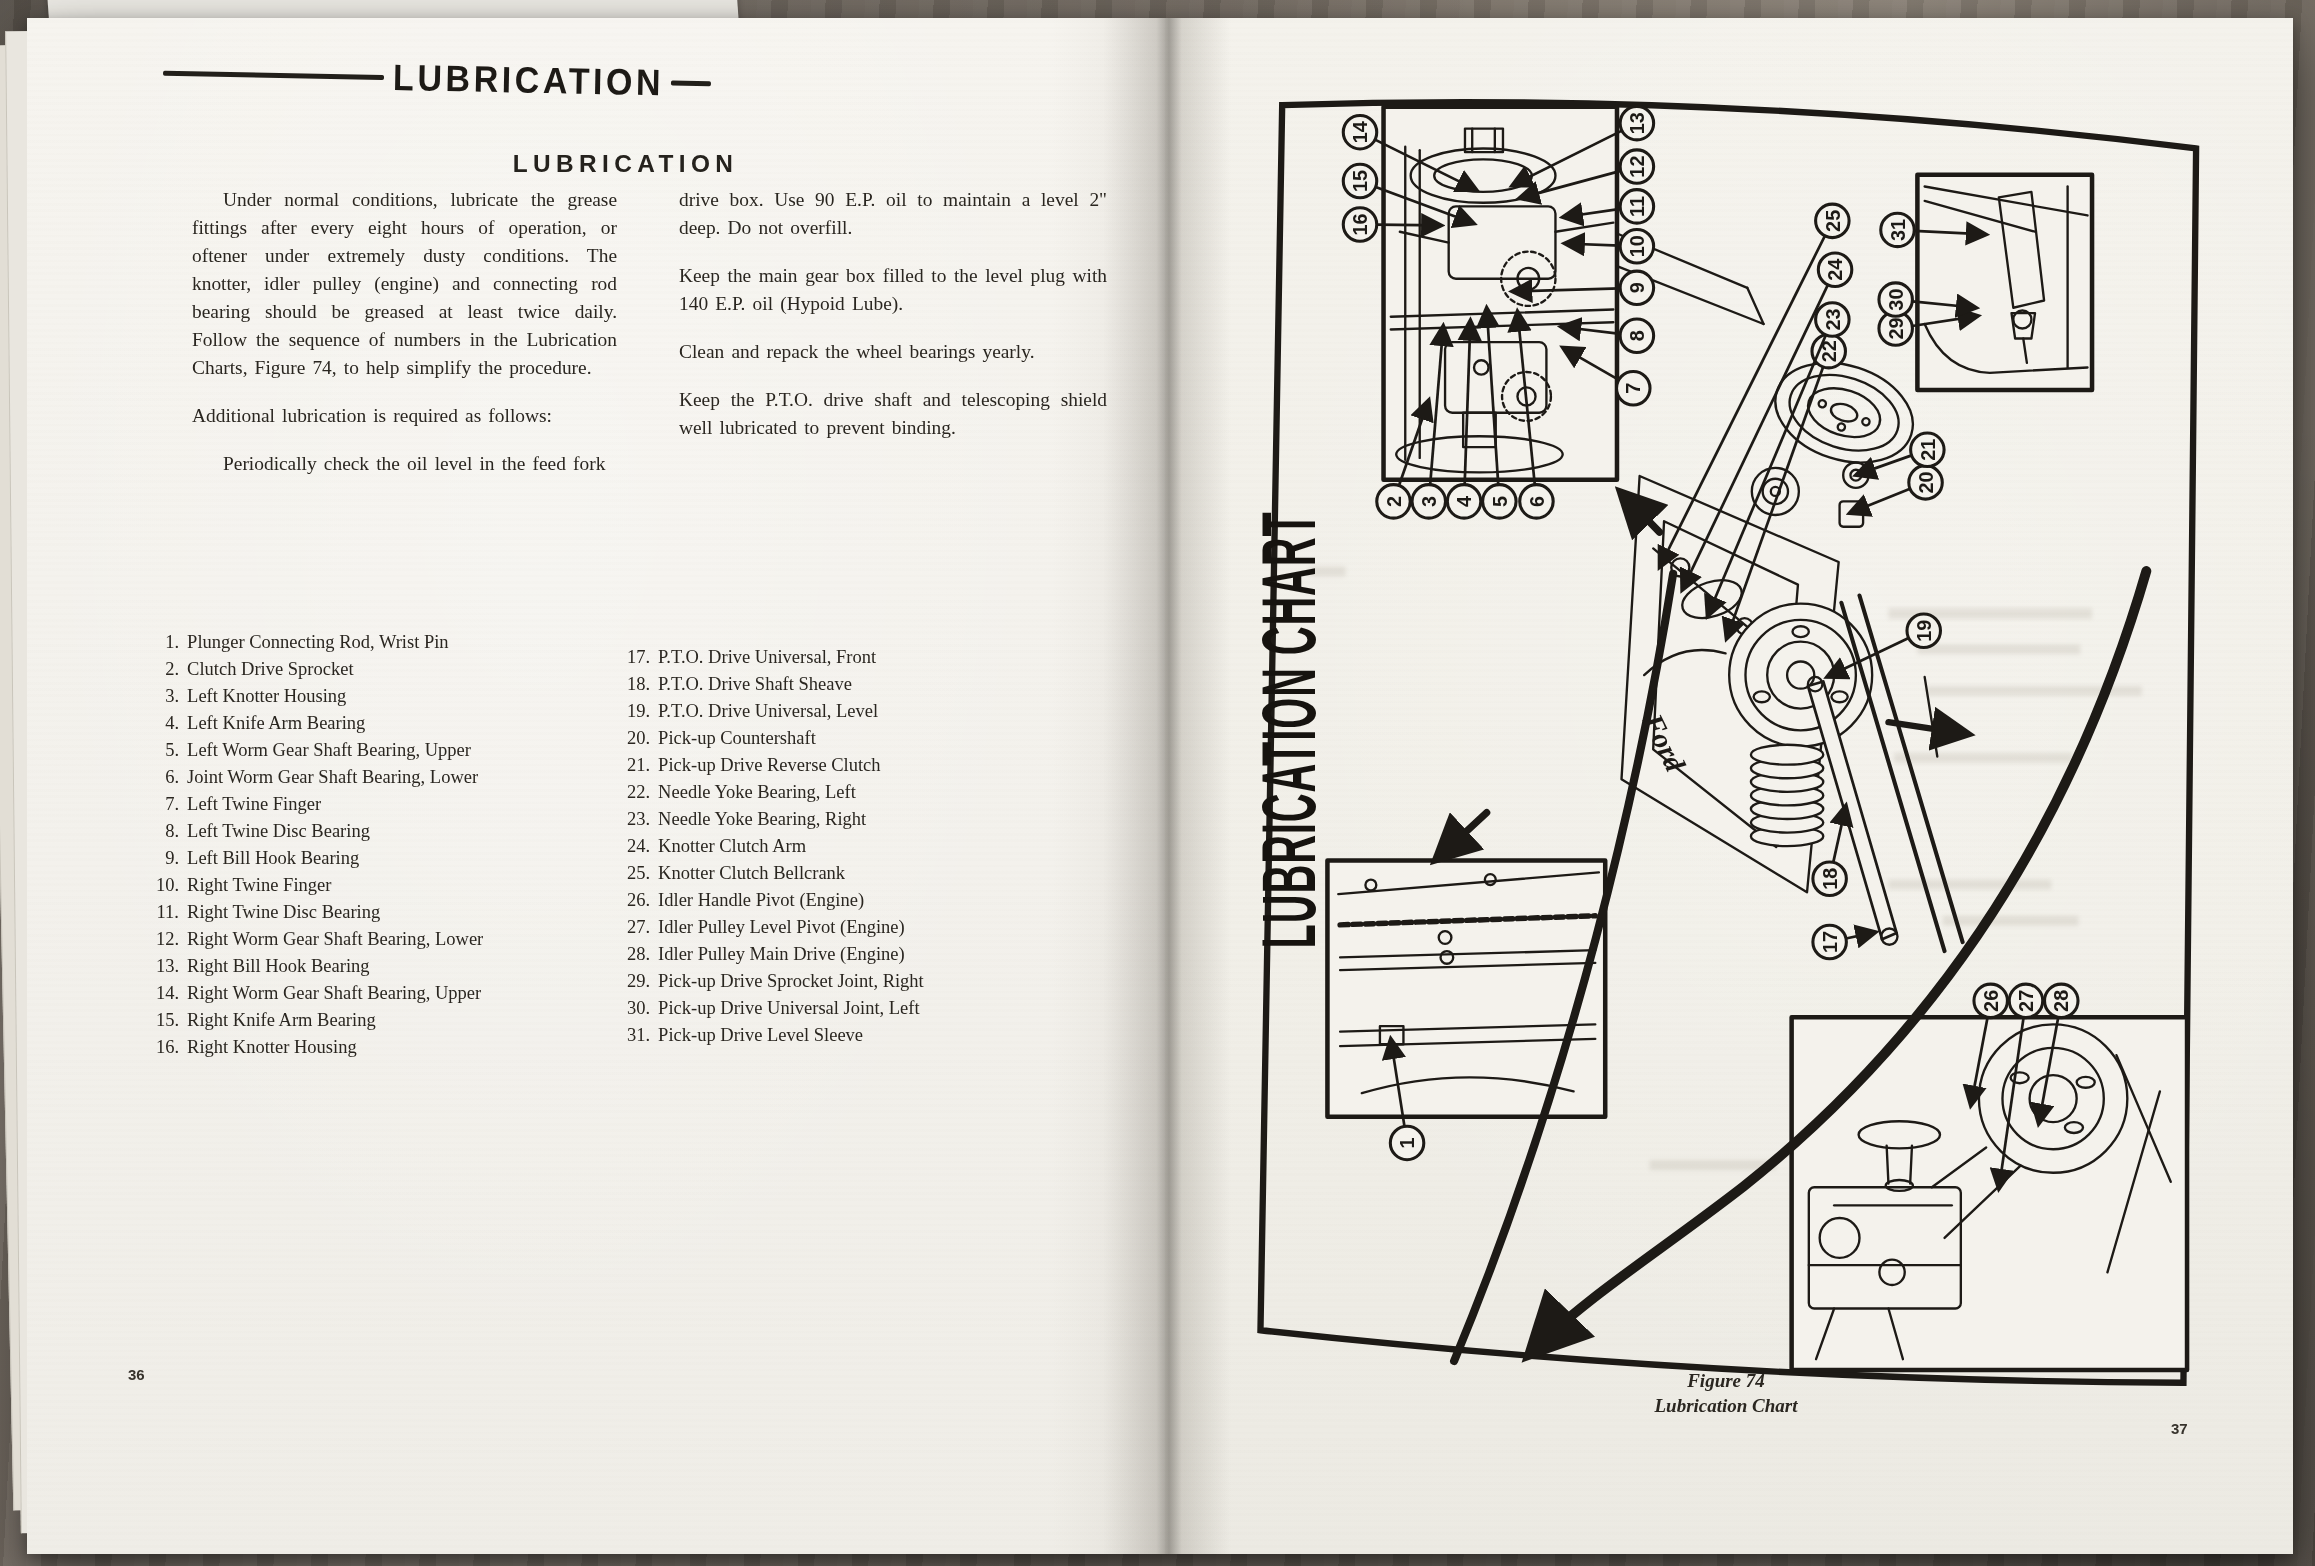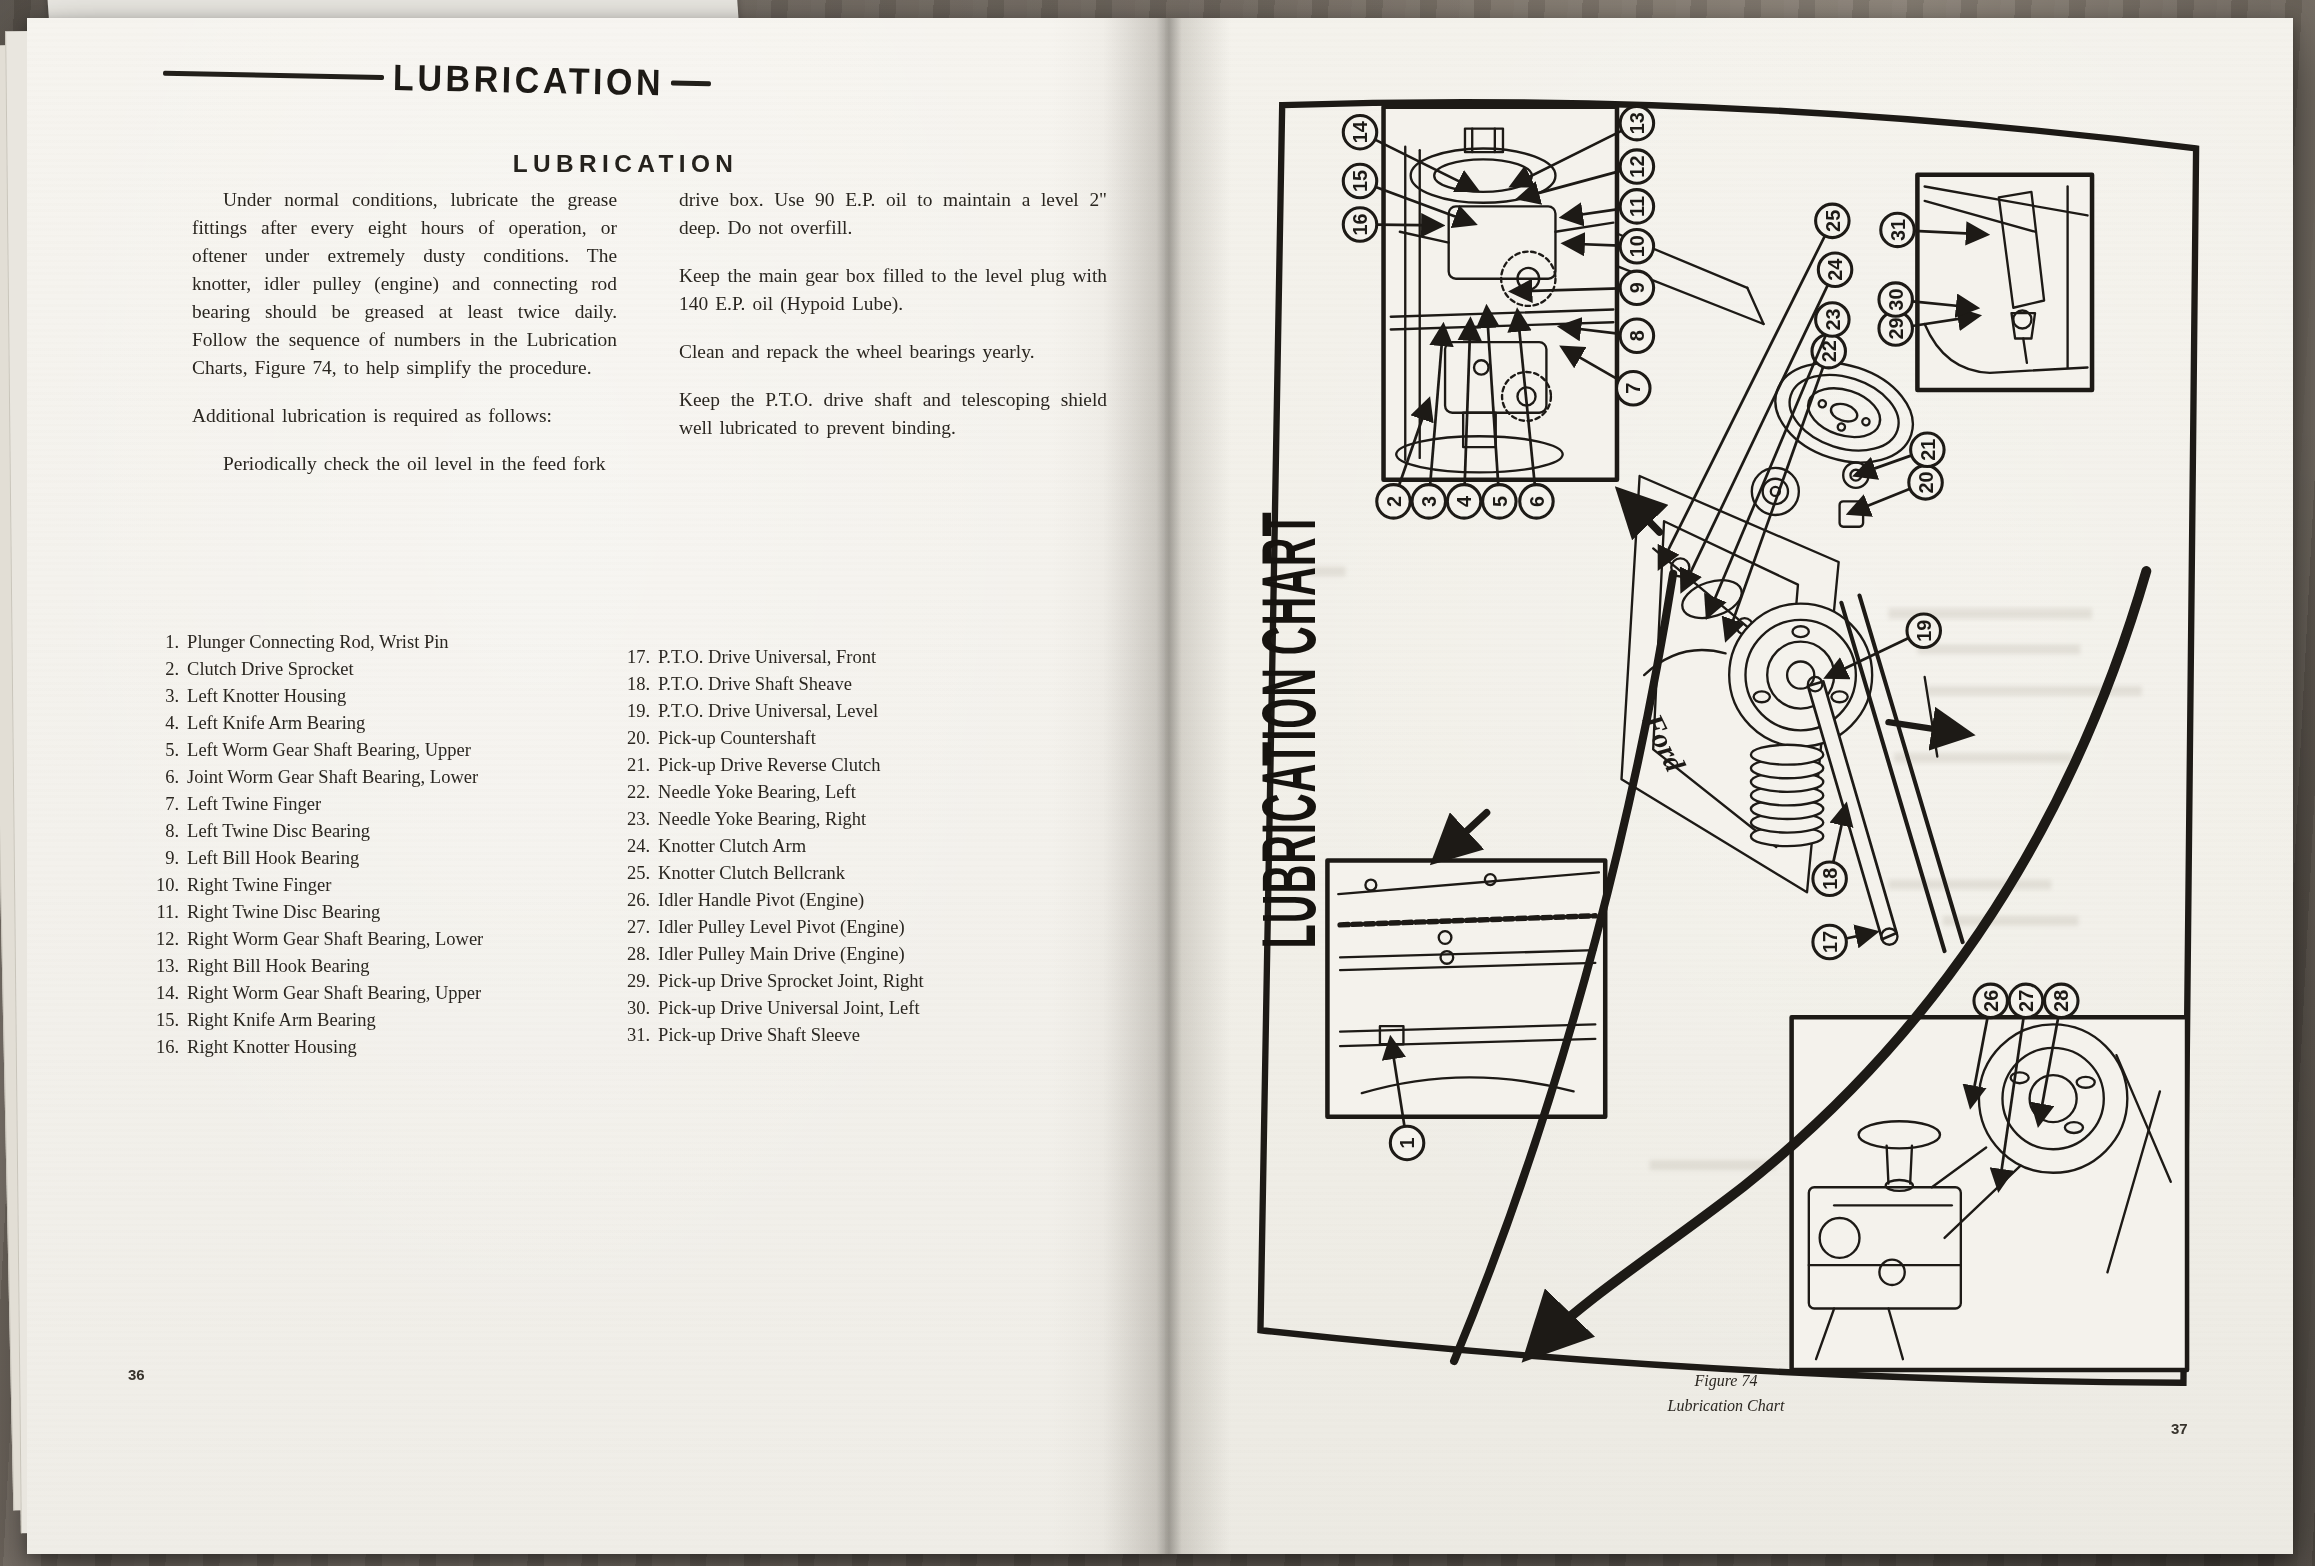--- a/index.html
+++ b/index.html
@@ -63,21 +63,21 @@
   .key-item{display:flex;}
   .key-item .num{width:51px;text-align:right;margin-right:8.1px;flex:none;}
   .key-item .lbl{white-space:nowrap;}
   .pgnum{position:absolute;font-family:"Liberation Sans",sans-serif;font-size:15px;color:#37332c;font-weight:bold;}
   .pgnum.left{left:36px;top:1323px;}
   .pgnum.right{left:1006px;top:1402px;}
 
   
   .rp-inner{position:absolute;left:0;top:0;width:1128px;height:1536px;}
   .fig-cap{position:absolute;left:335px;top:1350px;width:452px;text-align:center;
-    font-style:italic;font-size:16px;line-height:25px;color:#2a2620;}
+    font-style:italic;font-size:19px;line-height:25px;color:#2a2620;font-weight:bold;}
   .paper-grain{position:absolute;inset:0;pointer-events:none;opacity:.5;
     background:repeating-linear-gradient(0deg, rgba(160,150,130,.03) 0 2.7px, transparent 2.7px 6.3px);}
 </style>
 </head>
 <body>
 
 <div class="stage">
   <div class="loose-page"></div>
 
   <div class="book">
@@ -223,21 +223,21 @@
             <div class="key-item">
               <span class="num">29.</span>
               <span class="lbl">Pick-up Drive Sprocket Joint, Right</span>
             </div>
             <div class="key-item">
               <span class="num">30.</span>
               <span class="lbl">Pick-up Drive Universal Joint, Left</span>
             </div>
             <div class="key-item">
               <span class="num">31.</span>
-              <span class="lbl">Pick-up Drive Shaft Sleeve</span>
+              <span class="lbl">Pick-up Drive Level Sleeve</span>
             </div>
           </div>
         <div class="pgnum left">36</div>
       </div>
     </div>
 
     <div class="page page-right">
       <div class="page-shade-r"></div>
       <div class="paper-grain"></div>
       <div class="rp-inner">

